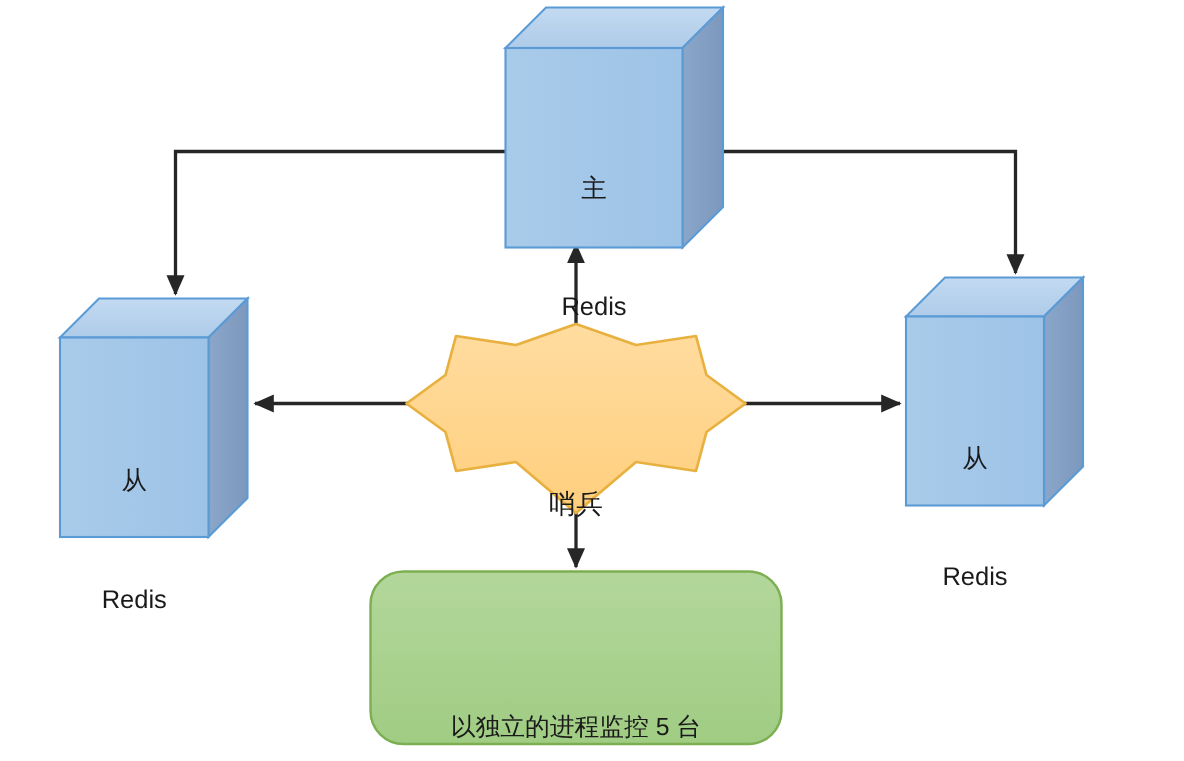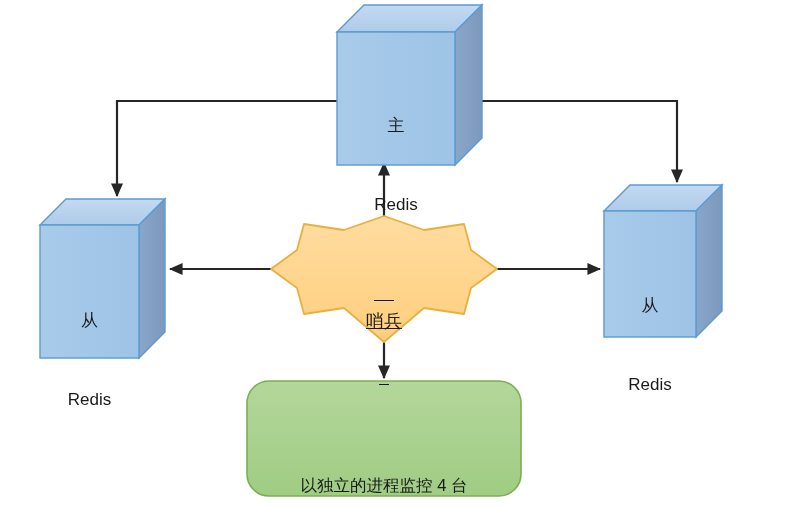--- a/index.html
+++ b/index.html
@@ -126,22 +126,22 @@
   <div class="node-label cube-label" style="left:40px; top:255px; width:99px;">
     <div>从</div>
     <div>Redis</div>
   </div>
 
   <div class="node-label cube-label" style="left:604px; top:240px; width:92px;">
     <div>从</div>
     <div>Redis</div>
   </div>
 
-  <div class="node-label star-label" style="left:288px; top:252px; width:192px;text-decoration:underline;">
+  <div class="node-label star-label" style="left:288px; top:267px; width:192px;">
     <div>哨兵</div>
   </div>
 
   <div class="node-label note-label" style="left:247px; top:409px; width:274px;">
-    <div>以独立的进程监控 4 台</div>
+    <div>以独立的进程监控 5 台</div>
     
   </div>
 
 </div>
 
 </body></html>

